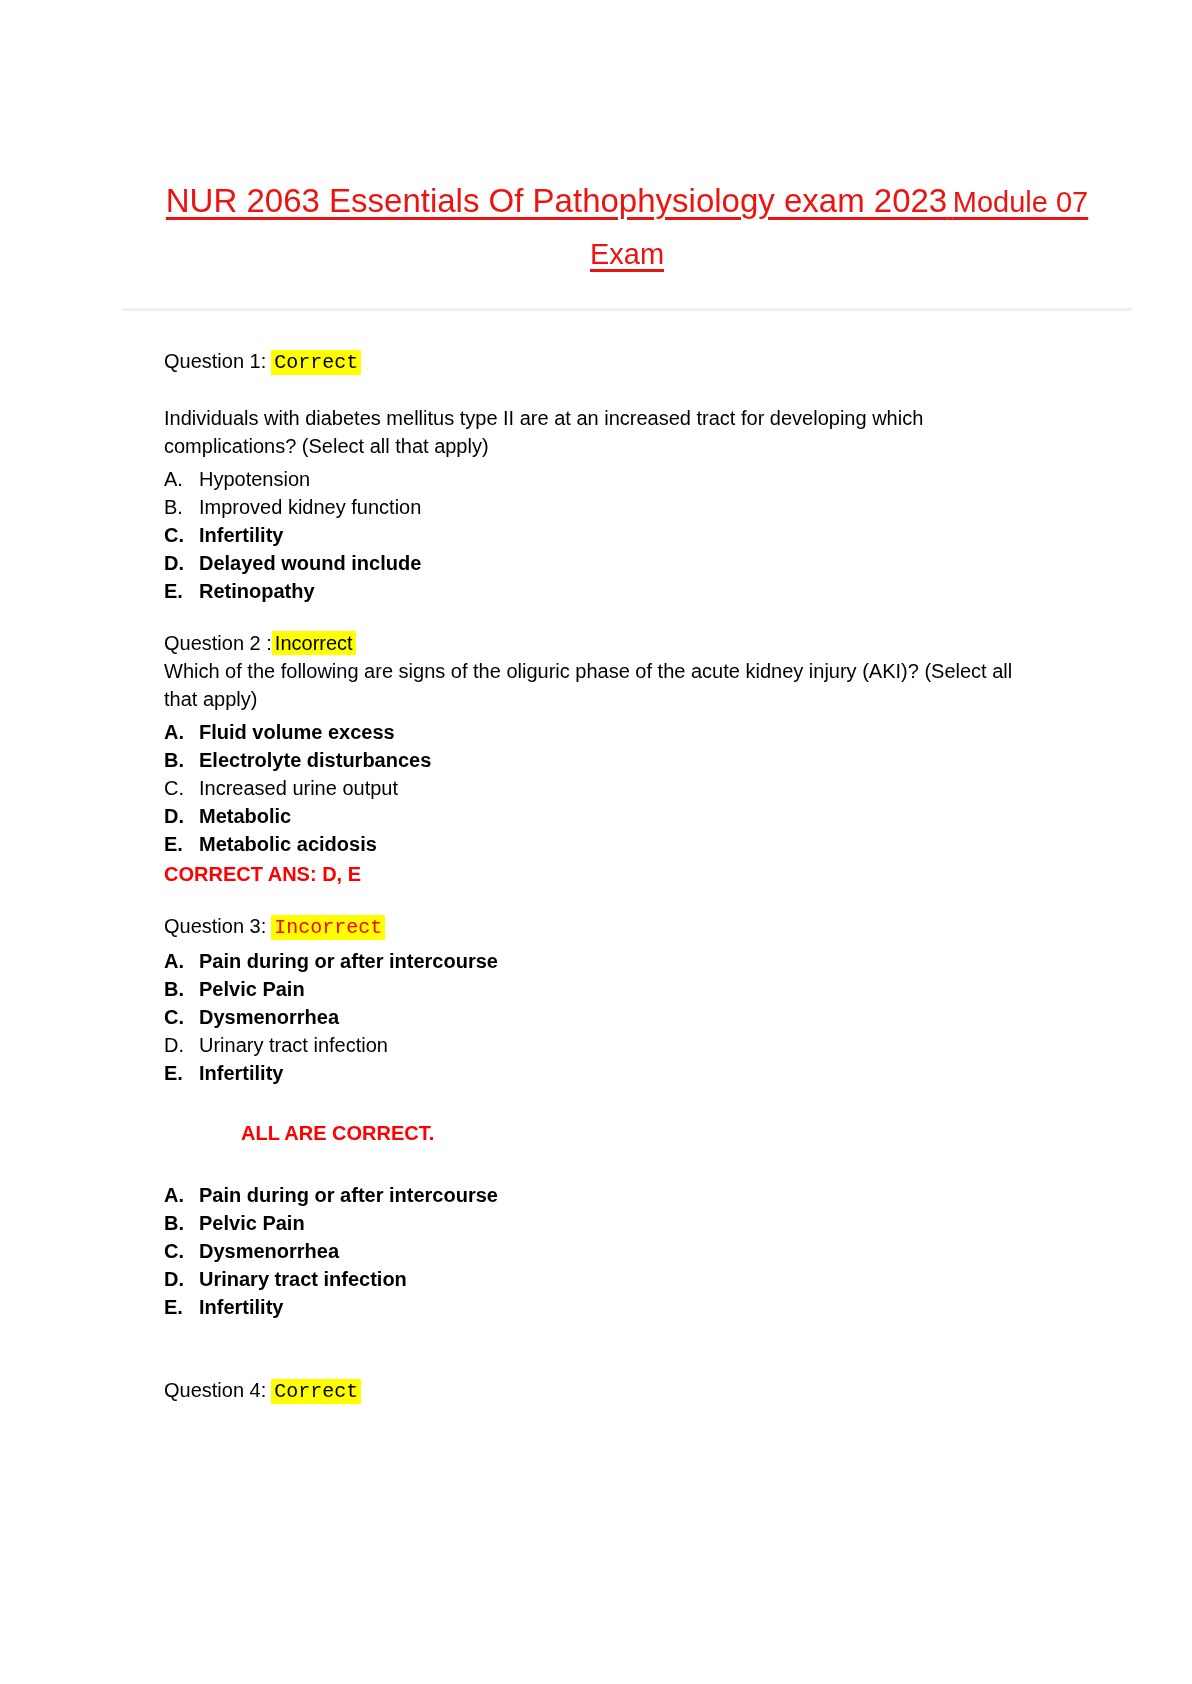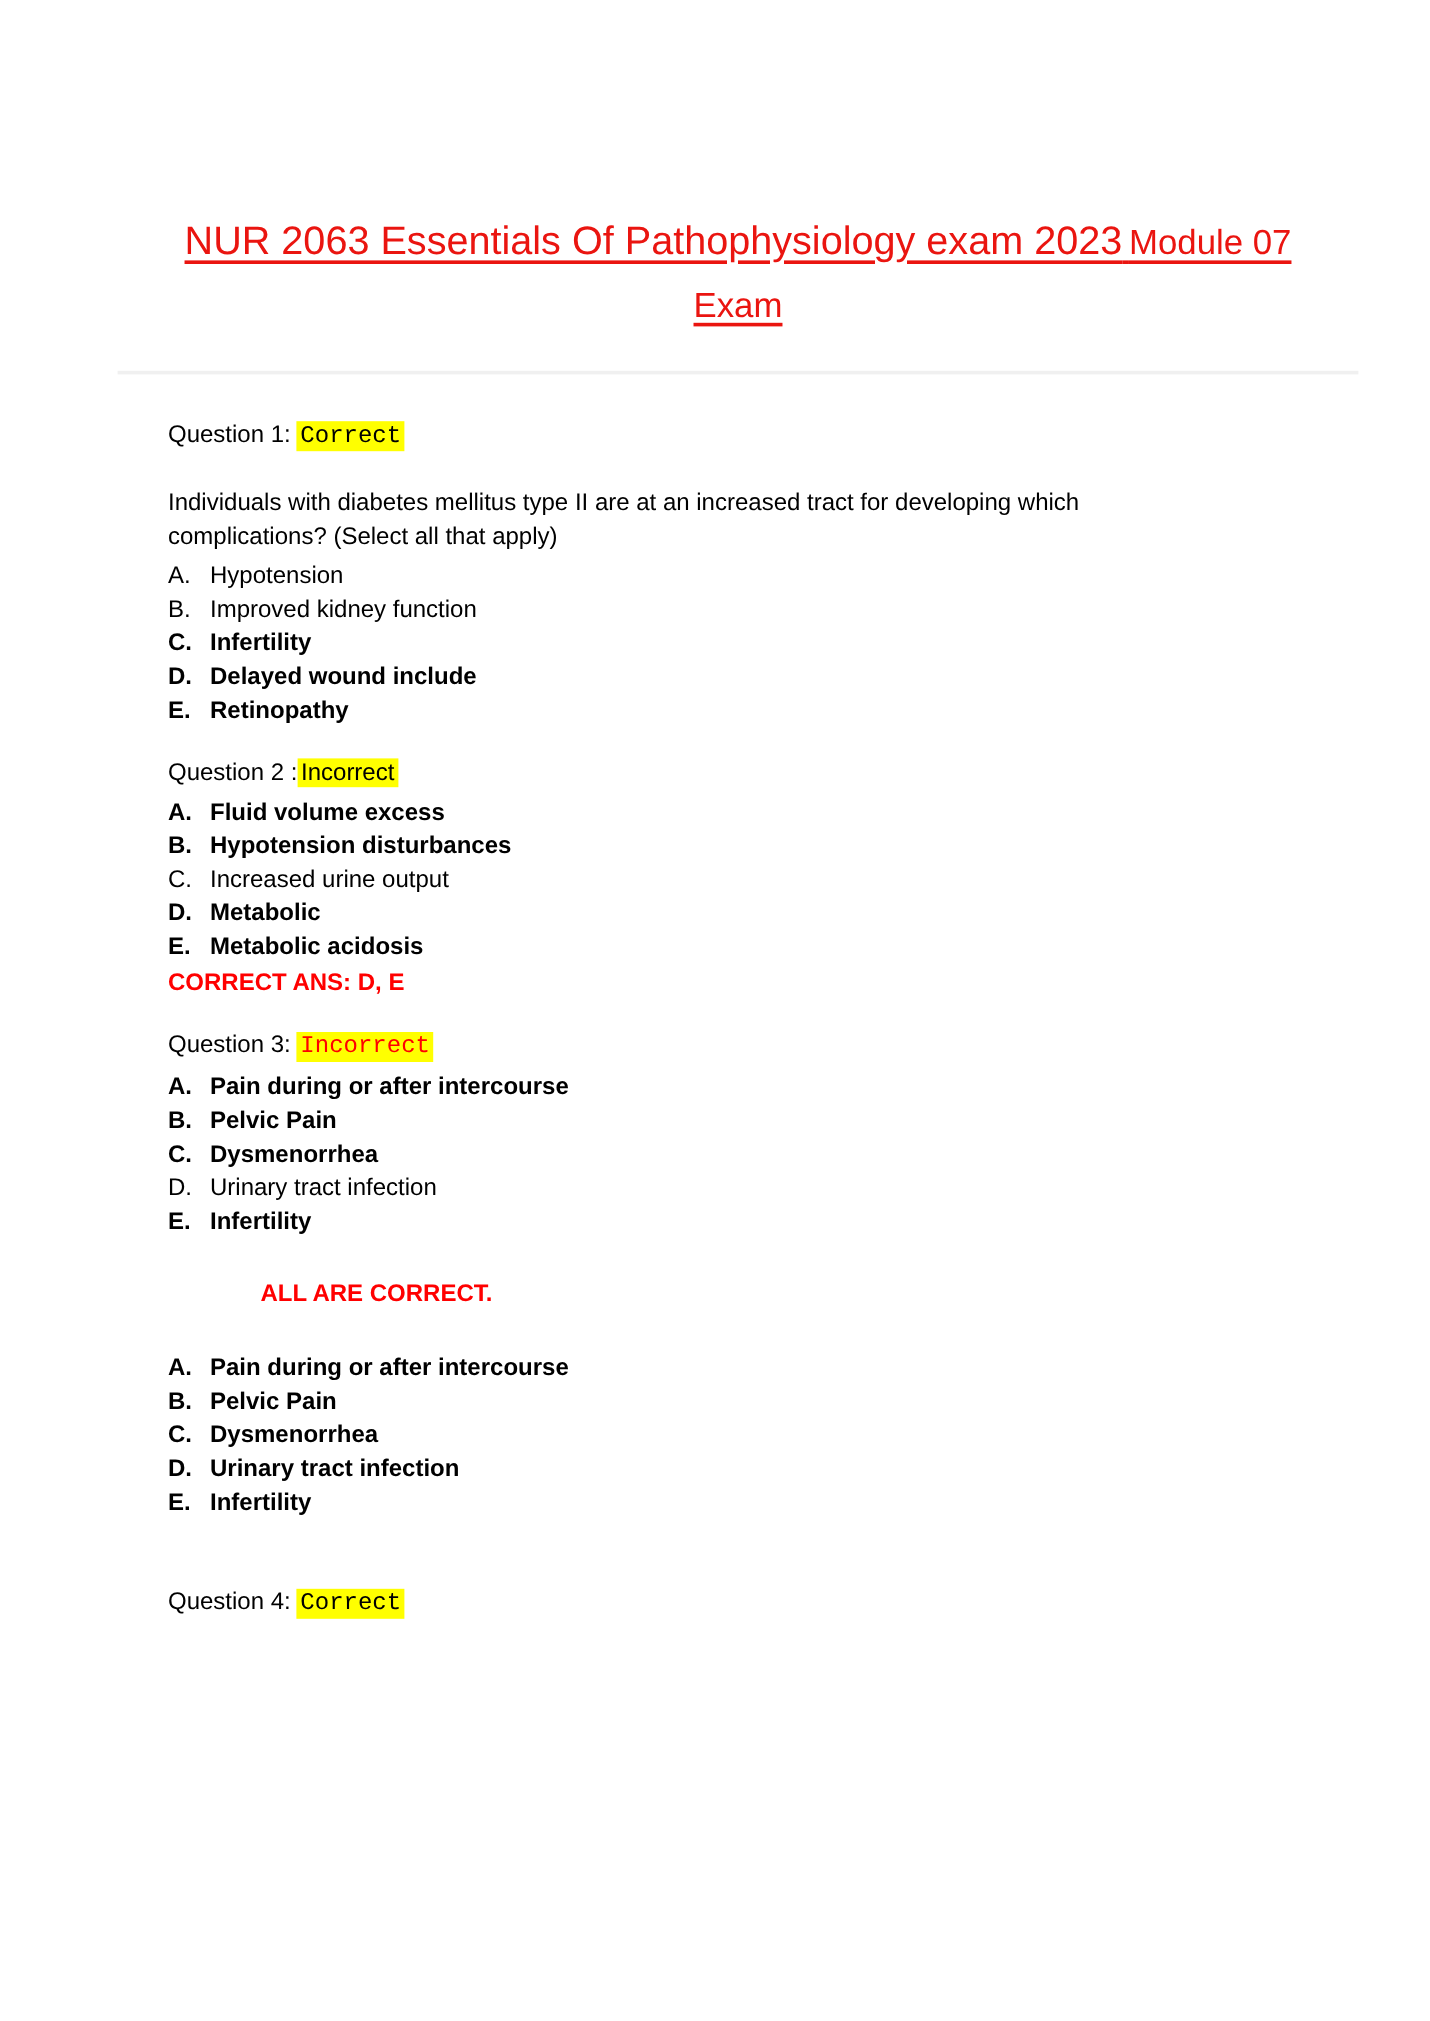--- a/index.html
+++ b/index.html
@@ -12,21 +12,21 @@
   *{box-sizing:border-box;}
   html,body{margin:0;padding:0;}
   body{
     width:1192px;height:1684px;
     background:#ffffff;
     color:var(--text-black);
     font-family:"Liberation Sans","DejaVu Sans",sans-serif;
     font-size:20px;line-height:28px;
     overflow:hidden;
   }
-  .page{padding:176px 60px 0 98px;}
+  .page{padding:176px 60px 0 98px;margin-left:24px;}
   .doc-title{
     text-align:center;
     color:var(--title-red);
     text-decoration:underline;
     text-decoration-thickness:2.5px;
     text-underline-offset:5px;
     line-height:49px;
   }
   .t-strong{font-size:33px;font-weight:500;}
   .t-light{font-size:29px;font-weight:400;}
@@ -86,28 +86,29 @@
           </div>
         <div class="opt bold">
             <span class="letter">E.</span>
             <span class="text">Retinopathy</span>
           </div>
       </div>
     </div>
 
     <div class="question">
       <div class="q-heading"><span>Question 2 :</span><span class="status">Incorrect</span></div>
+      <p class="q-text">Which of the following are signs of the oliguric phase of the acute kidney injury (AKI)? (Select all that apply)</p>
       <div class="options">
         <div class="opt bold">
             <span class="letter">A.</span>
             <span class="text">Fluid volume excess</span>
           </div>
         <div class="opt bold">
             <span class="letter">B.</span>
-            <span class="text">Hypotension disturbances</span>
+            <span class="text">Electrolyte disturbances</span>
           </div>
         <div class="opt">
             <span class="letter">C.</span>
             <span class="text">Increased urine output</span>
           </div>
         <div class="opt bold">
             <span class="letter">D.</span>
             <span class="text">Metabolic</span>
           </div>
         <div class="opt bold">

